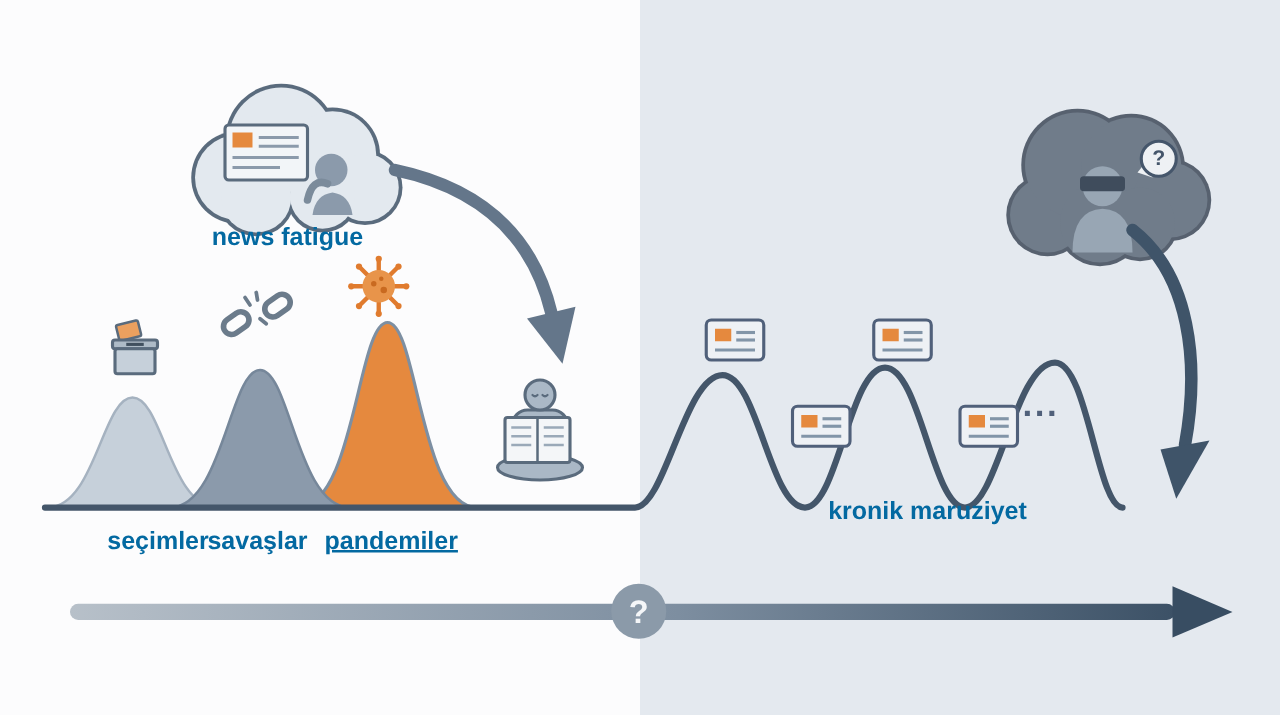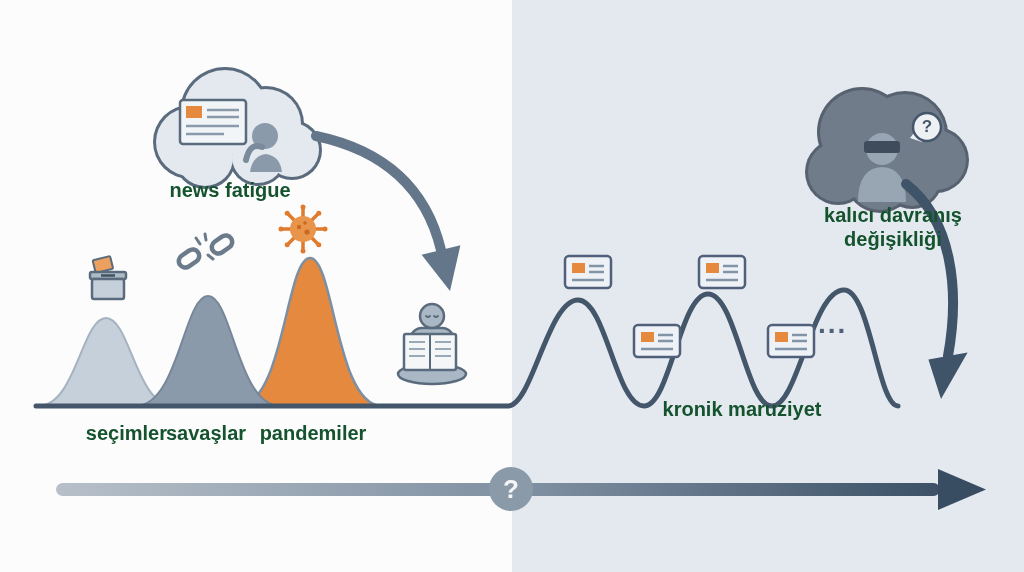--- a/index.html
+++ b/index.html
@@ -4,21 +4,21 @@
 <style>
   html,body{margin:0;padding:0;background:#fff;}
   .stage{
     position:relative;width:1024px;height:572px;overflow:hidden;
     background:#fcfcfd;
     font-family:"Liberation Sans", sans-serif;
   }
   .bg-right{position:absolute;left:512px;top:0;width:512px;height:572px;background:#e4e9ef;}
   svg.scene{position:absolute;left:0;top:0;}
   .label{
-    position:absolute;font-weight:700;color:#14532d;font-size:20px;
+    position:absolute;font-weight:700;color:#0369a1;font-size:20px;
     text-align:center;line-height:1.2;white-space:nowrap;
   }
   .label.two-line{white-space:normal;}
   .dots{
     position:absolute;font-weight:700;color:#50607a;font-size:28px;
     letter-spacing:2px;
   }
   .bubble-q{
     position:absolute;font-weight:700;color:#45566b;font-size:17px;
     width:22px;text-align:center;
@@ -230,28 +230,24 @@
       <circle cx="511" cy="489" r="21" fill="#8b9aa9"></circle>
     </g>
   </svg>
 
   <div class="label" style="left:150px;top:178px;width:160px;">news fatigue</div>
 
   <div class="label" style="left:45px;top:421px;width:122px;text-align:right;">seçimler</div>
 
   <div class="label" style="left:148px;top:421px;width:116px;">savaşlar</div>
 
-  <div class="label" style="left:250px;top:421px;width:126px;">pandemiler</div>
+  <div class="label" style="left:250px;top:421px;width:126px;text-decoration:underline;">pandemiler</div>
 
   <div class="label" style="left:648px;top:397px;width:188px;">kronik maruziyet</div>
 
-  <div class="label two-line" style="left:783px;top:203px;width:220px;">
-    <div>kalıcı davranış</div>
-    <div>değişikliği</div>
-  </div>
 
   <div class="dots" style="left:818px;top:308px;">...</div>
 
   <div class="bubble-q" style="left:916px;top:117px;">?</div>
 
   <div class="timeline-q">?</div>
 
 </div>
 
 </body></html>

